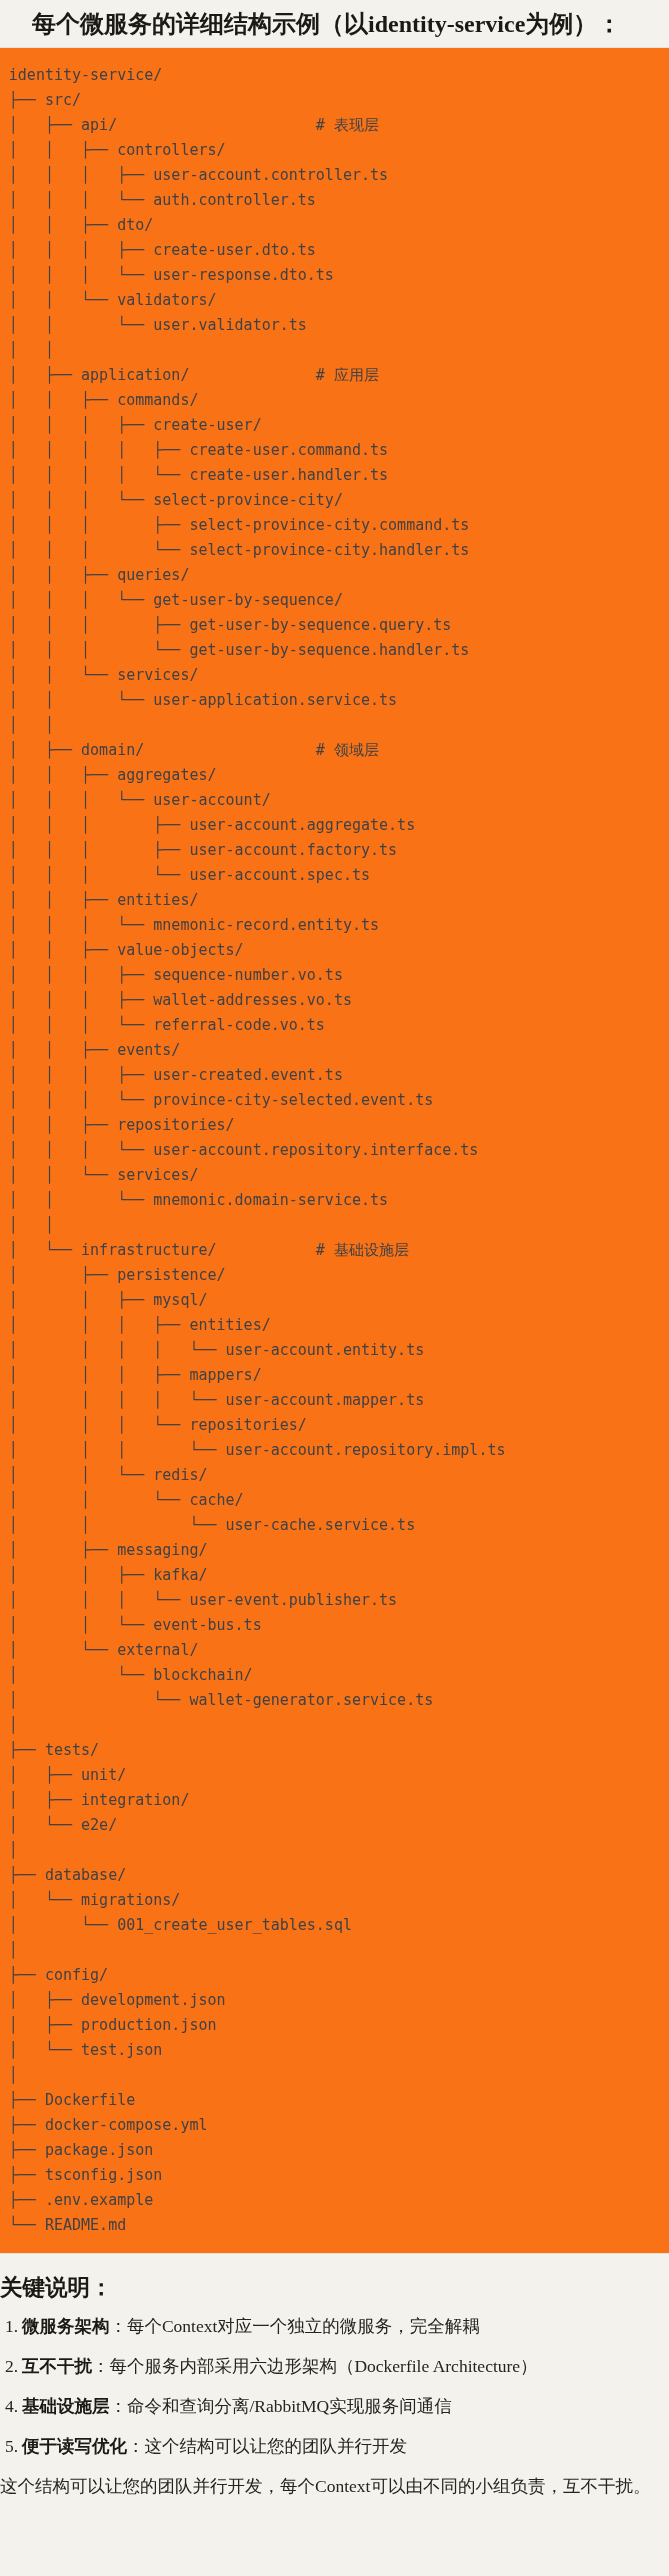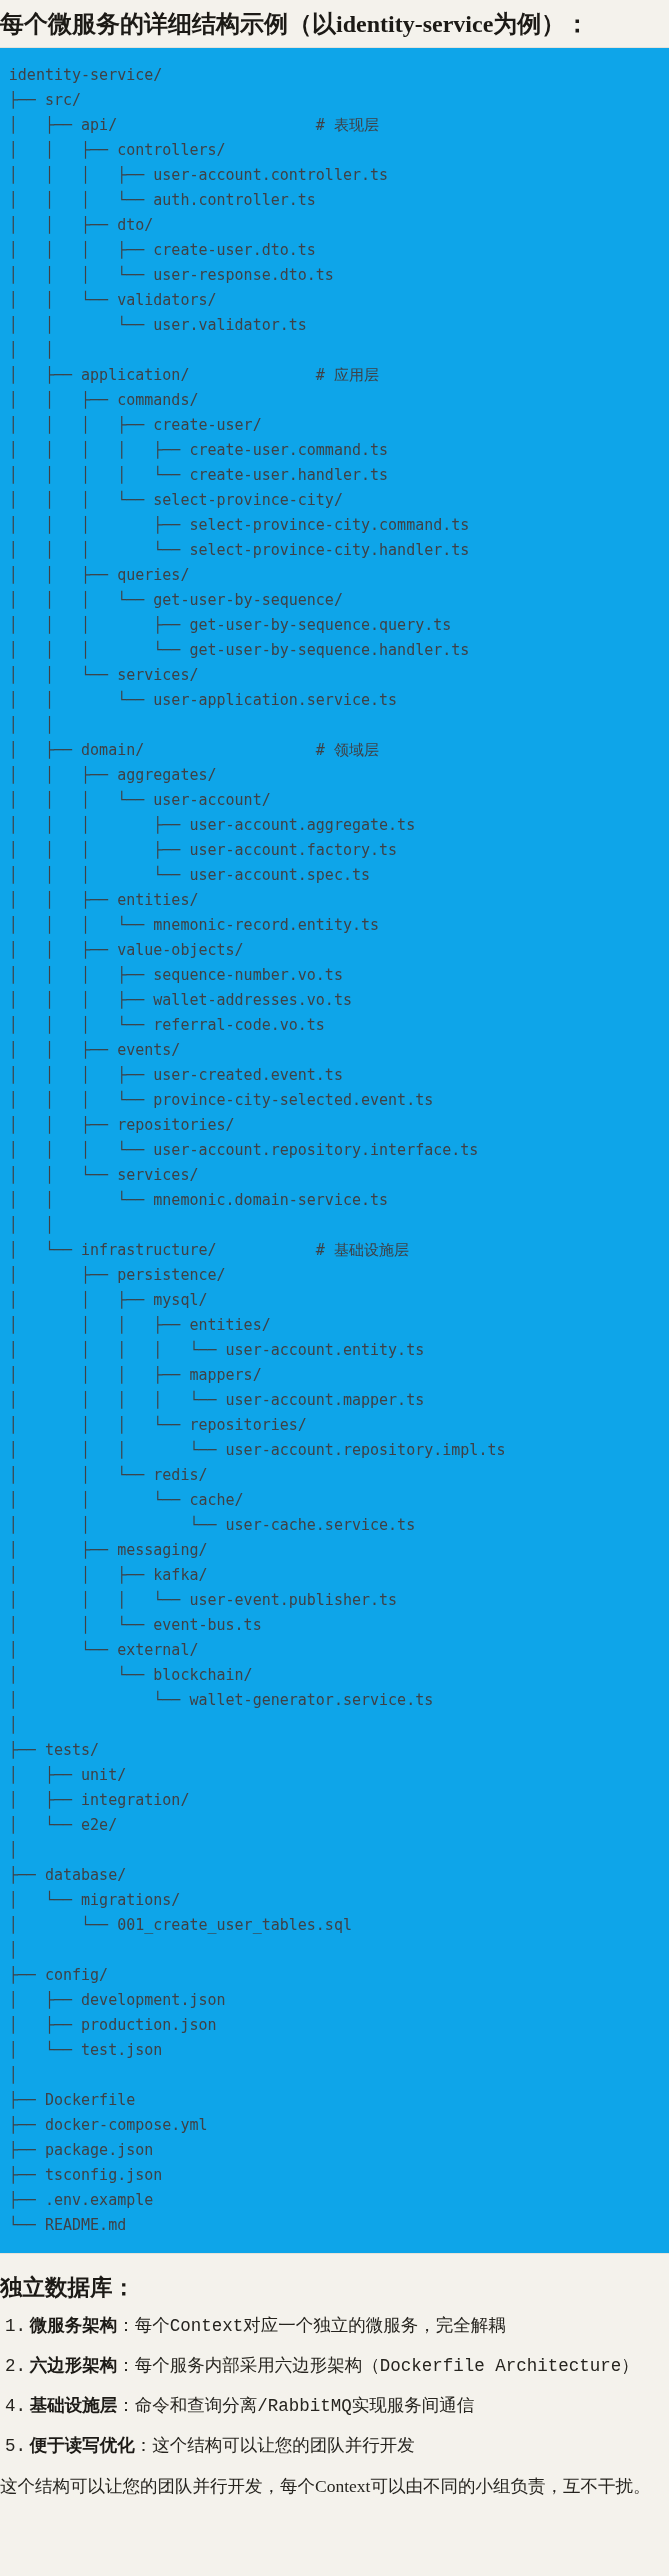--- a/index.html
+++ b/index.html
@@ -12,23 +12,24 @@
     padding-top: 10px;
     overflow: hidden;
   }
   h1.page-title {
     font-size: 24px;
     line-height: 28px;
     font-weight: 700;
     color: #1c1a16;
     margin: 0 0 8.8px 0;
     letter-spacing: 0;
+    padding-left: 32px;
   }
   pre.code-block {
-    background: #0ea5e9;
+    background: #f97316;
     border-top: 0.6px solid #e5e2d9;
     border-bottom: 0.6px solid #e5e2d9;
     width: 100%;
     padding: 15px 8.8px;
     overflow: hidden;
   }
   pre.code-block code {
     font-family: "DejaVu Sans Mono", monospace;
     font-size: 15px;
     line-height: 25px;
@@ -41,21 +42,20 @@
     font-size: 22.5px;
     line-height: 27px;
     font-weight: 700;
     color: #1c1a16;
     margin: 20.6px 0 0 0;
   }
   ol.notes-list {
     list-style: none;
     margin: 12.5px 0 0 0;
     padding: 0 0 0 5px;
-    font-family: Liberation Mono, monospace;
   }
   ol.notes-list li {
     font-size: 17.5px;
     line-height: 25px;
     margin-bottom: 15px;
     white-space: nowrap;
   }
   ol.notes-list .num { margin-right: 3.8px; }
   ol.notes-list .lbl { font-weight: 700; color: #1c1a16; }
   ol.notes-list .sep { font-weight: 400; }
@@ -152,23 +152,23 @@
 │   ├── production.json
 │   └── test.json
 │
 ├── Dockerfile
 ├── docker-compose.yml
 ├── package.json
 ├── tsconfig.json
 ├── .env.example
 └── README.md</code></pre>
 
-<h2 class="notes-heading">独立数据库：</h2>
+<h2 class="notes-heading">关键说明：</h2>
 
 <ol class="notes-list">
   <li><span class="num">1.</span><span class="lbl">微服务架构</span><span class="sep">：</span><span class="txt">每个Context对应一个独立的微服务，完全解耦</span></li>
-  <li><span class="num">2.</span><span class="lbl">六边形架构</span><span class="sep">：</span><span class="txt">每个服务内部采用六边形架构（Dockerfile Architecture）</span></li>
+  <li><span class="num">2.</span><span class="lbl">互不干扰</span><span class="sep">：</span><span class="txt">每个服务内部采用六边形架构（Dockerfile Architecture）</span></li>
   <li><span class="num">4.</span><span class="lbl">基础设施层</span><span class="sep">：</span><span class="txt">命令和查询分离/RabbitMQ实现服务间通信</span></li>
   <li><span class="num">5.</span><span class="lbl">便于读写优化</span><span class="sep">：</span><span class="txt">这个结构可以让您的团队并行开发</span></li>
 </ol>
 
 <p class="closing">这个结构可以让您的团队并行开发，每个Context可以由不同的小组负责，互不干扰。</p>
 
 
 </body></html>

